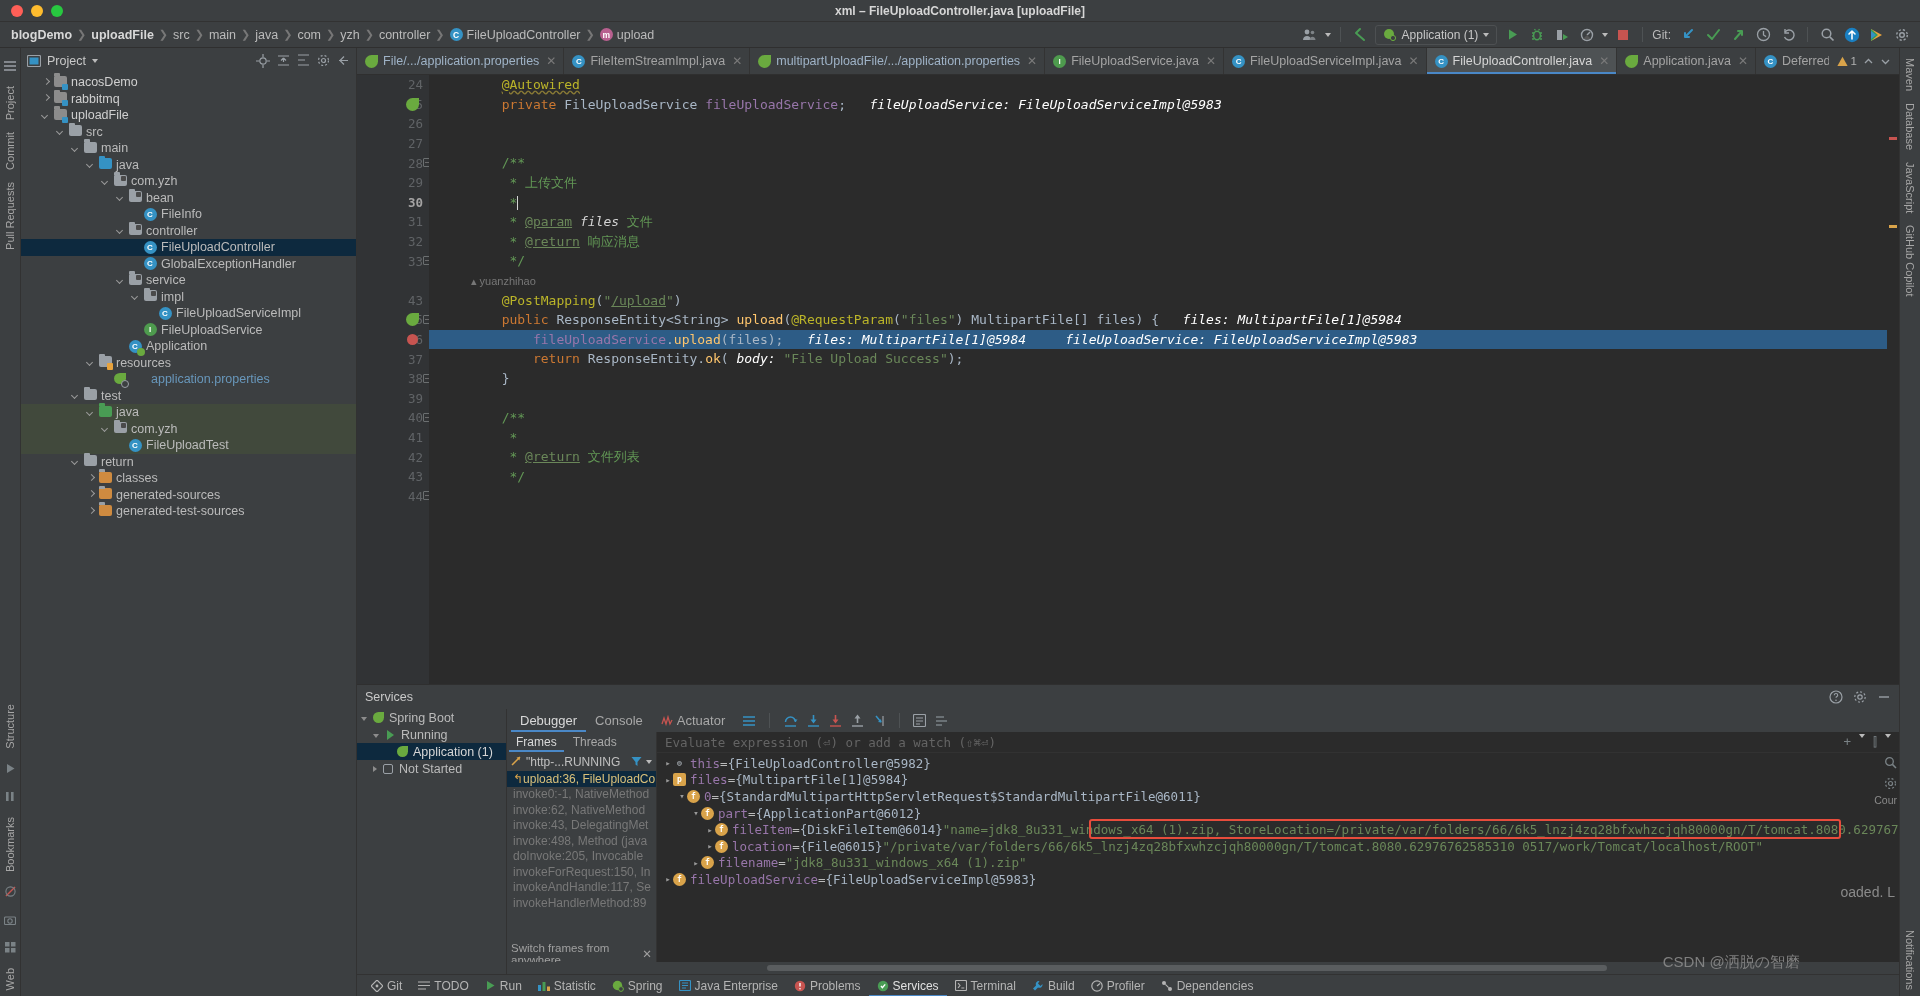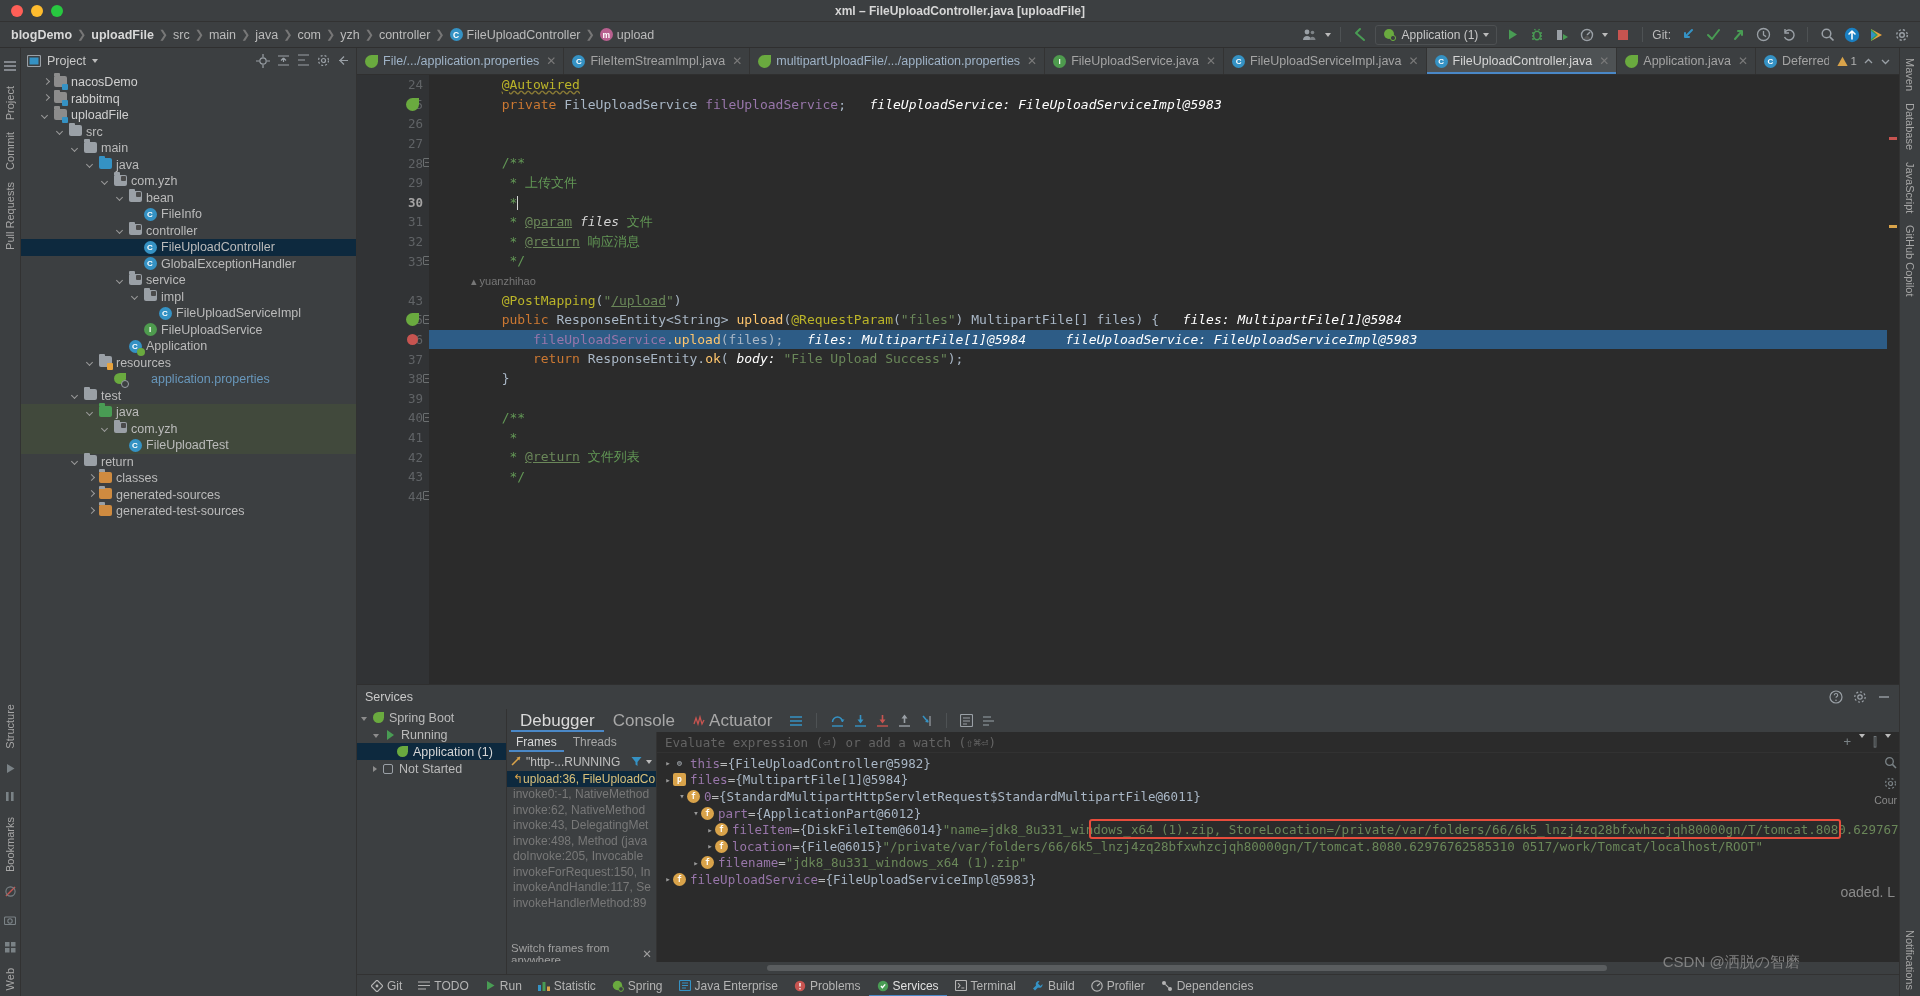--- a/index.html
+++ b/index.html
@@ -124,21 +124,21 @@
   #svc-body { flex:1; display:flex; min-height:0; }
 
   #svc-left { width:150px; background:#3c3f41; border-right:1px solid #323232; font-size:12.5px; }
   .srow{ height:17px; display:flex; align-items:center; white-space:nowrap; padding-left:4px; }
   .srow.sel{ background:#0d293e; }
   .tri{width:0;height:0;border-left:4px solid #8c8c8c;border-top:3px solid transparent;border-bottom:3px solid transparent;margin-right:4px;}
   .tri.dn{border-left:3px solid transparent;border-right:3px solid transparent;border-top:4px solid #8c8c8c;border-bottom:none;margin-top:2px;}
 
   #svc-main { flex:1; display:flex; flex-direction:column; min-width:0; }
   #dbg-tabs { height:23px; display:flex; align-items:center; gap:0px; padding-left:4px; background:#3c3f41;}
-  .dtab{ padding:0 9px; height:23px; display:flex;align-items:center; font-size:17px; color:#a8a8a8; }
+  .dtab{ padding:0 9px; height:23px; display:flex;align-items:center; font-size:13px; color:#a8a8a8; }
   .dtab.active{ color:#d9d9d9; box-shadow: inset 0 -2px 0 #4a88c7; }
   .dt-icons{ display:flex; align-items:center; gap:9px; padding-left:8px; }
 
   #dbg-body{ flex:1; display:flex; min-height:0;}
   #frames{ width:150px; background:#3c3f41; border-right:1px solid #333; font-size:12px; display:flex; flex-direction:column;}
   #frames-tabs{ height:20px; display:flex; gap:2px; padding-left:2px; }
   .ftab{ padding:0 7px; font-size:12px; color:#a8a8a8; display:flex;align-items:center; }
   .ftab.active{ color:#d9d9d9; box-shadow: inset 0 -2px 0 #4a88c7; }
   #thread-sel{ height:19px; display:flex;align-items:center; gap:4px; padding:0 4px; font-size:12px; color:#c0c0c0; }
   .frow{ height:15.5px; display:flex;align-items:center; padding-left:6px; font-size:12px; white-space:nowrap; overflow:hidden;}

